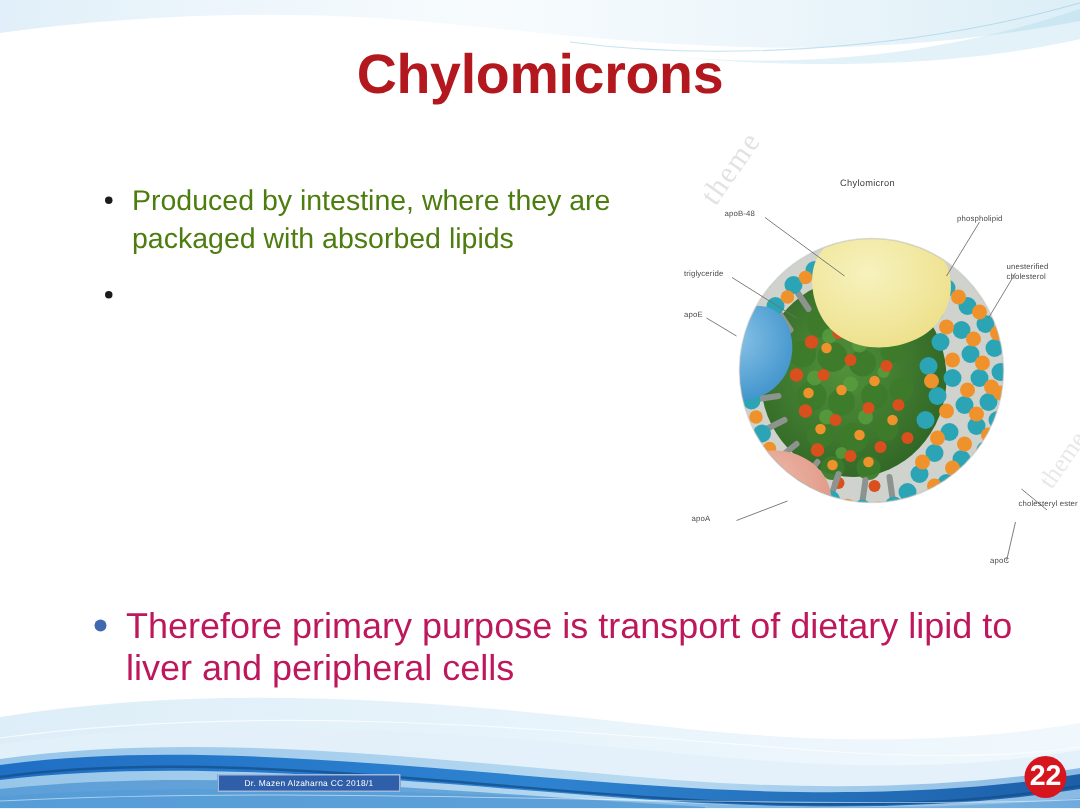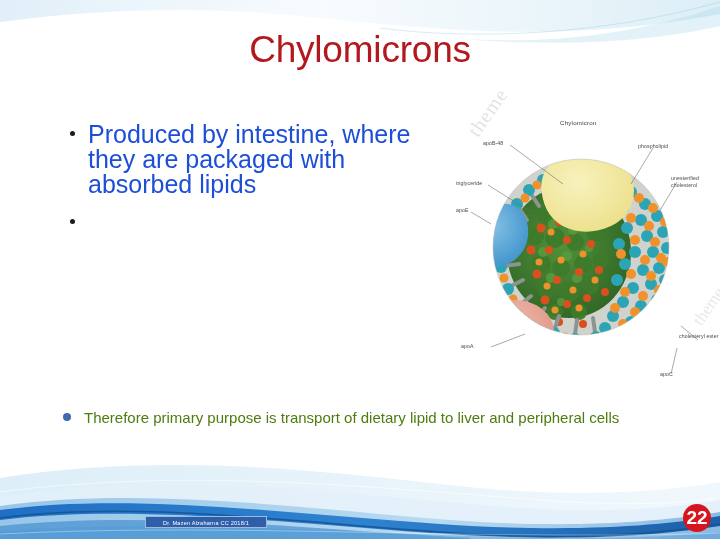--- a/index.html
+++ b/index.html
@@ -32,41 +32,41 @@
   .wave-bottom { bottom: 0; height: 105px; }
 
   
   #title {
     position: absolute;
     top: 29px;
     left: 0;
     width: 720px;
     text-align: center;
     font-size: 37px;
-    font-weight: 400;
+    font-weight: 700;
     color: #B3181E;
     letter-spacing: -0.2px;
     font-family: "Liberation Sans", sans-serif;
   }
 
   
   #bullet-list {
     position: absolute;
     top: 122px;
     left: 66px;
     width: 388px;
     list-style: none;
   }
   #bullet-list li {
     position: relative;
     padding-left: 22px;
     margin-bottom: 13px;
-    font-size: 25px;
+    font-size: 19px;
     line-height: 25px;
-    color: #1d4ed8;
+    color: #4d7c0f;
     font-weight: 400;
   }
   #bullet-list li .bul {
     position: absolute;
     left: 4px;
     top: 9px;
     width: 5px;
     height: 5px;
     border-radius: 50%;
     background: #1c1c1c;
@@ -75,23 +75,23 @@
   
   #conclusion {
     position: absolute;
     top: 404px;
     left: 58px;
     width: 620px;
   }
   #conclusion .row {
     position: relative;
     padding-left: 26px;
-    font-size: 15px;
+    font-size: 24px;
     line-height: 28px;
-    color: #4d7c0f;
+    color: #be185d;
   }
   #conclusion .bul-blue {
     position: absolute;
     left: 5px;
     top: 9px;
     width: 8px;
     height: 8px;
     border-radius: 50%;
     background: #4169B0;
   }

